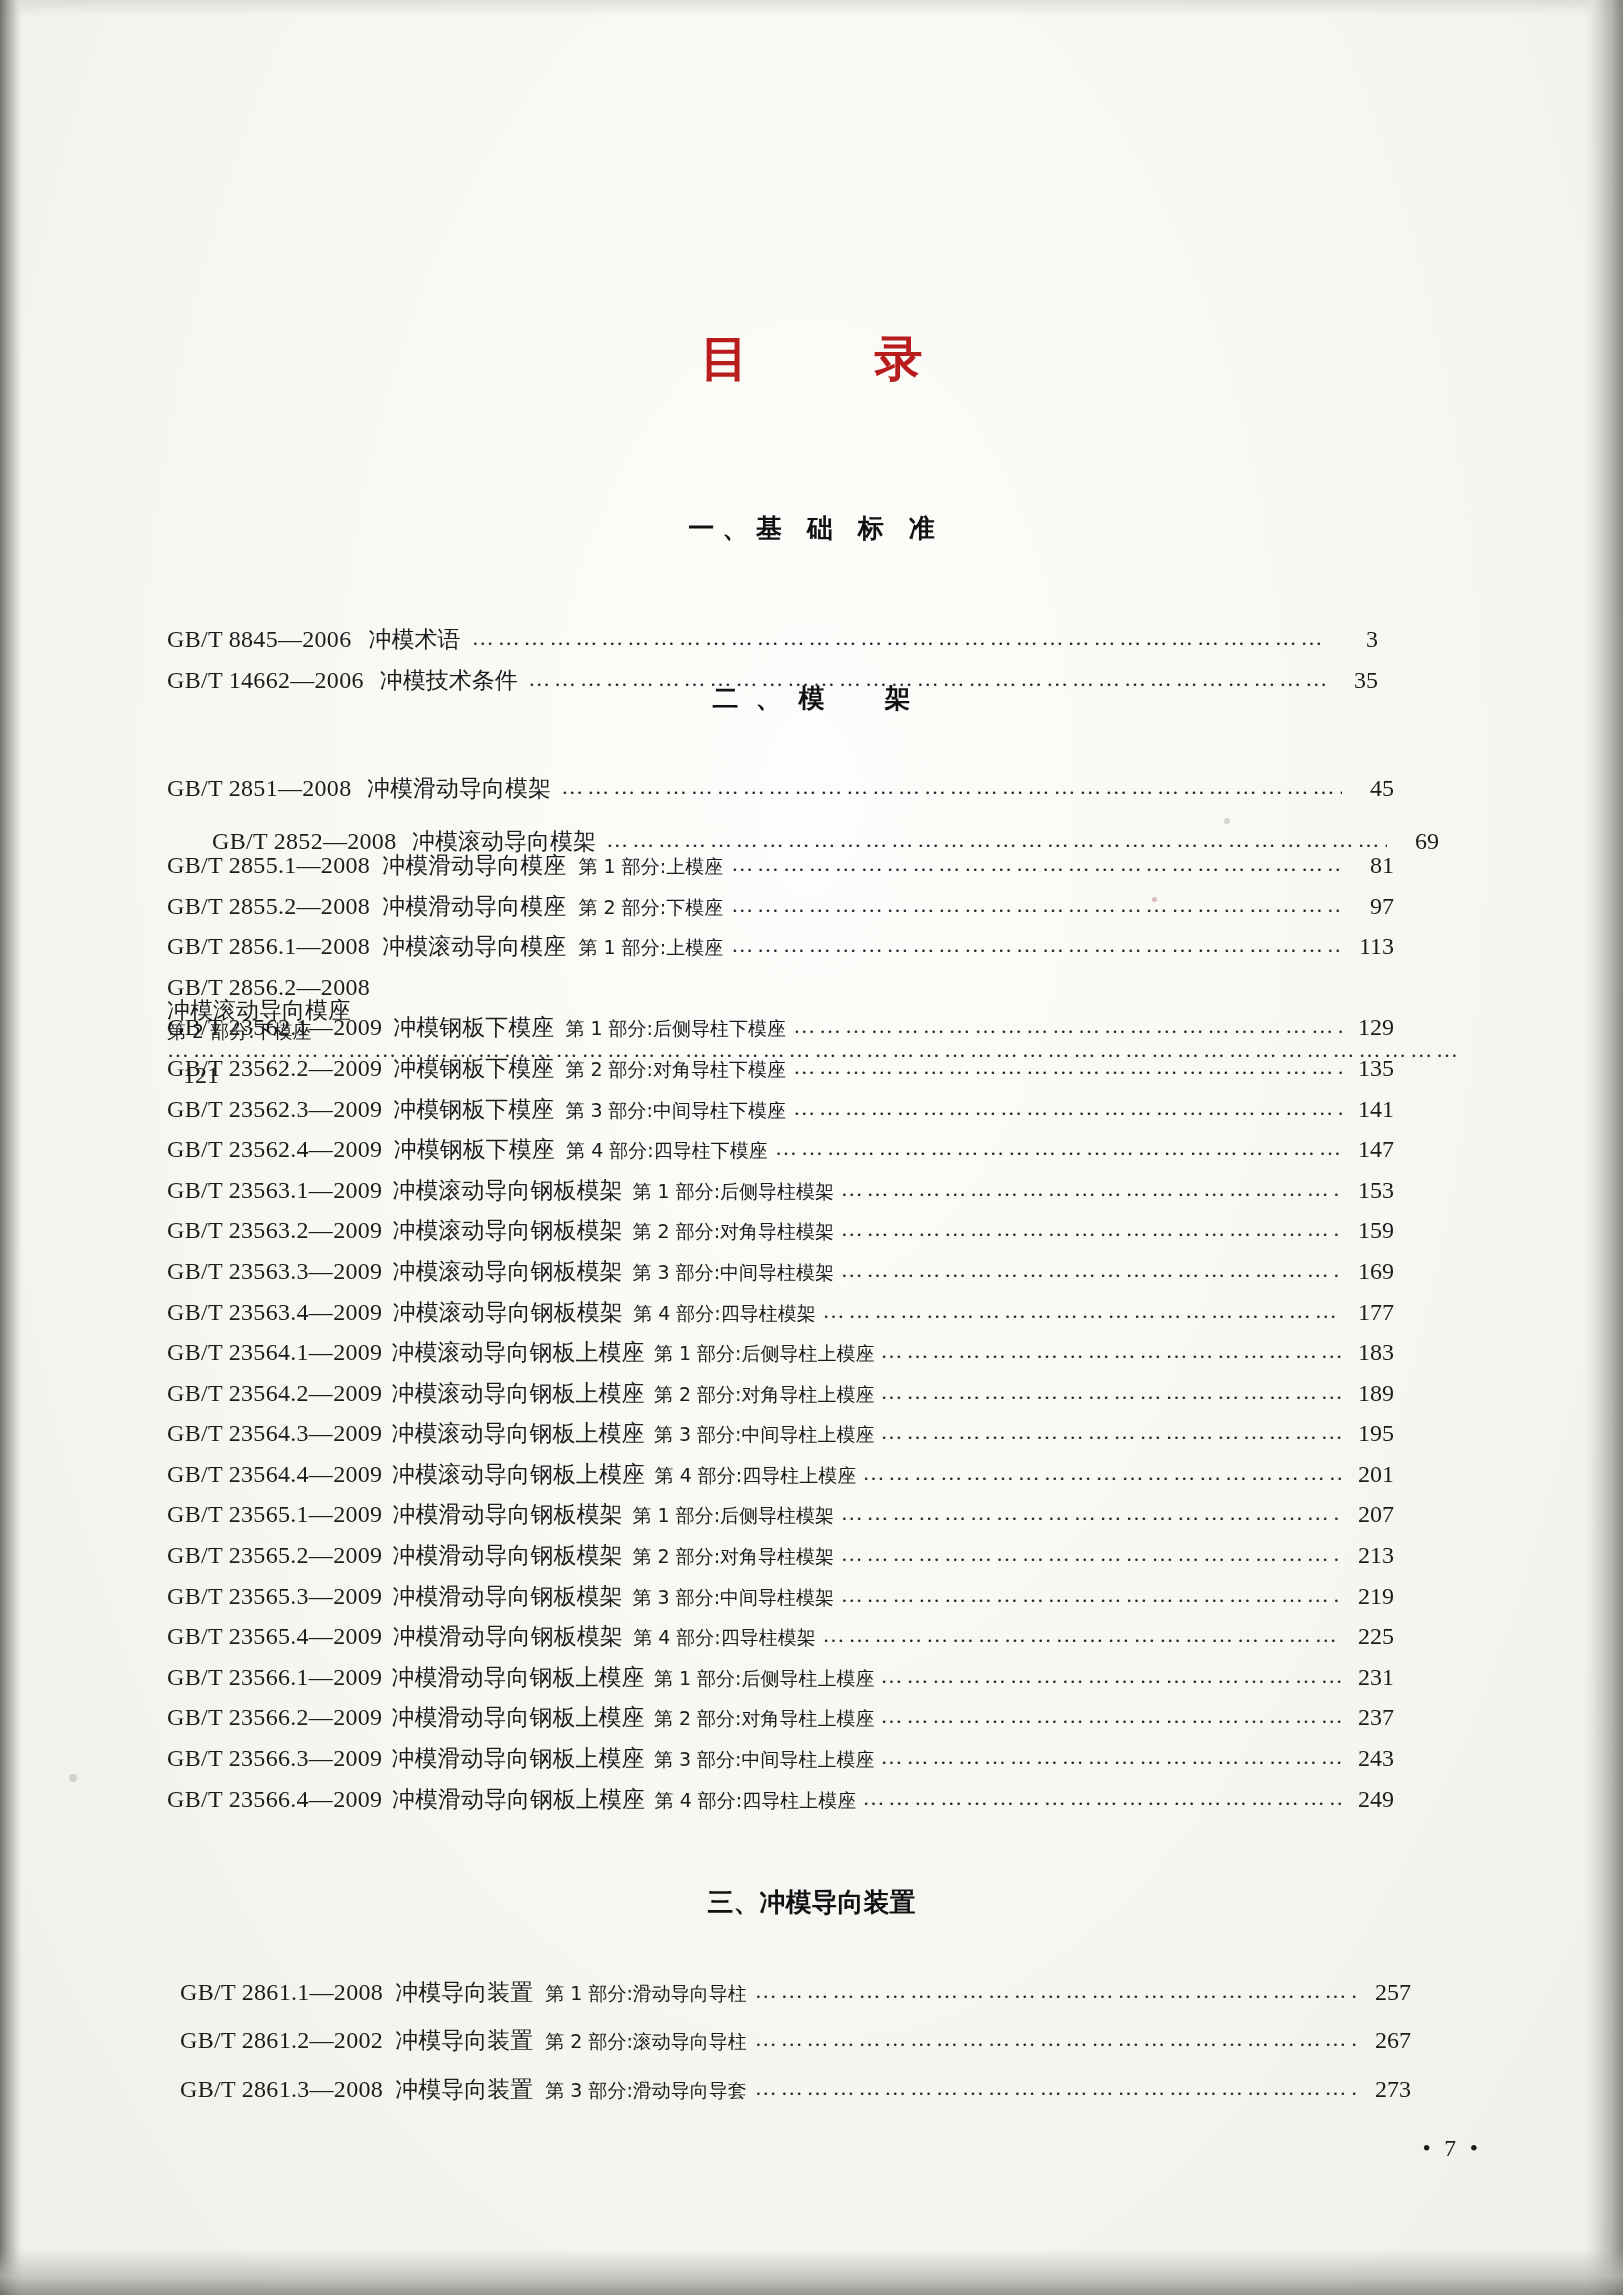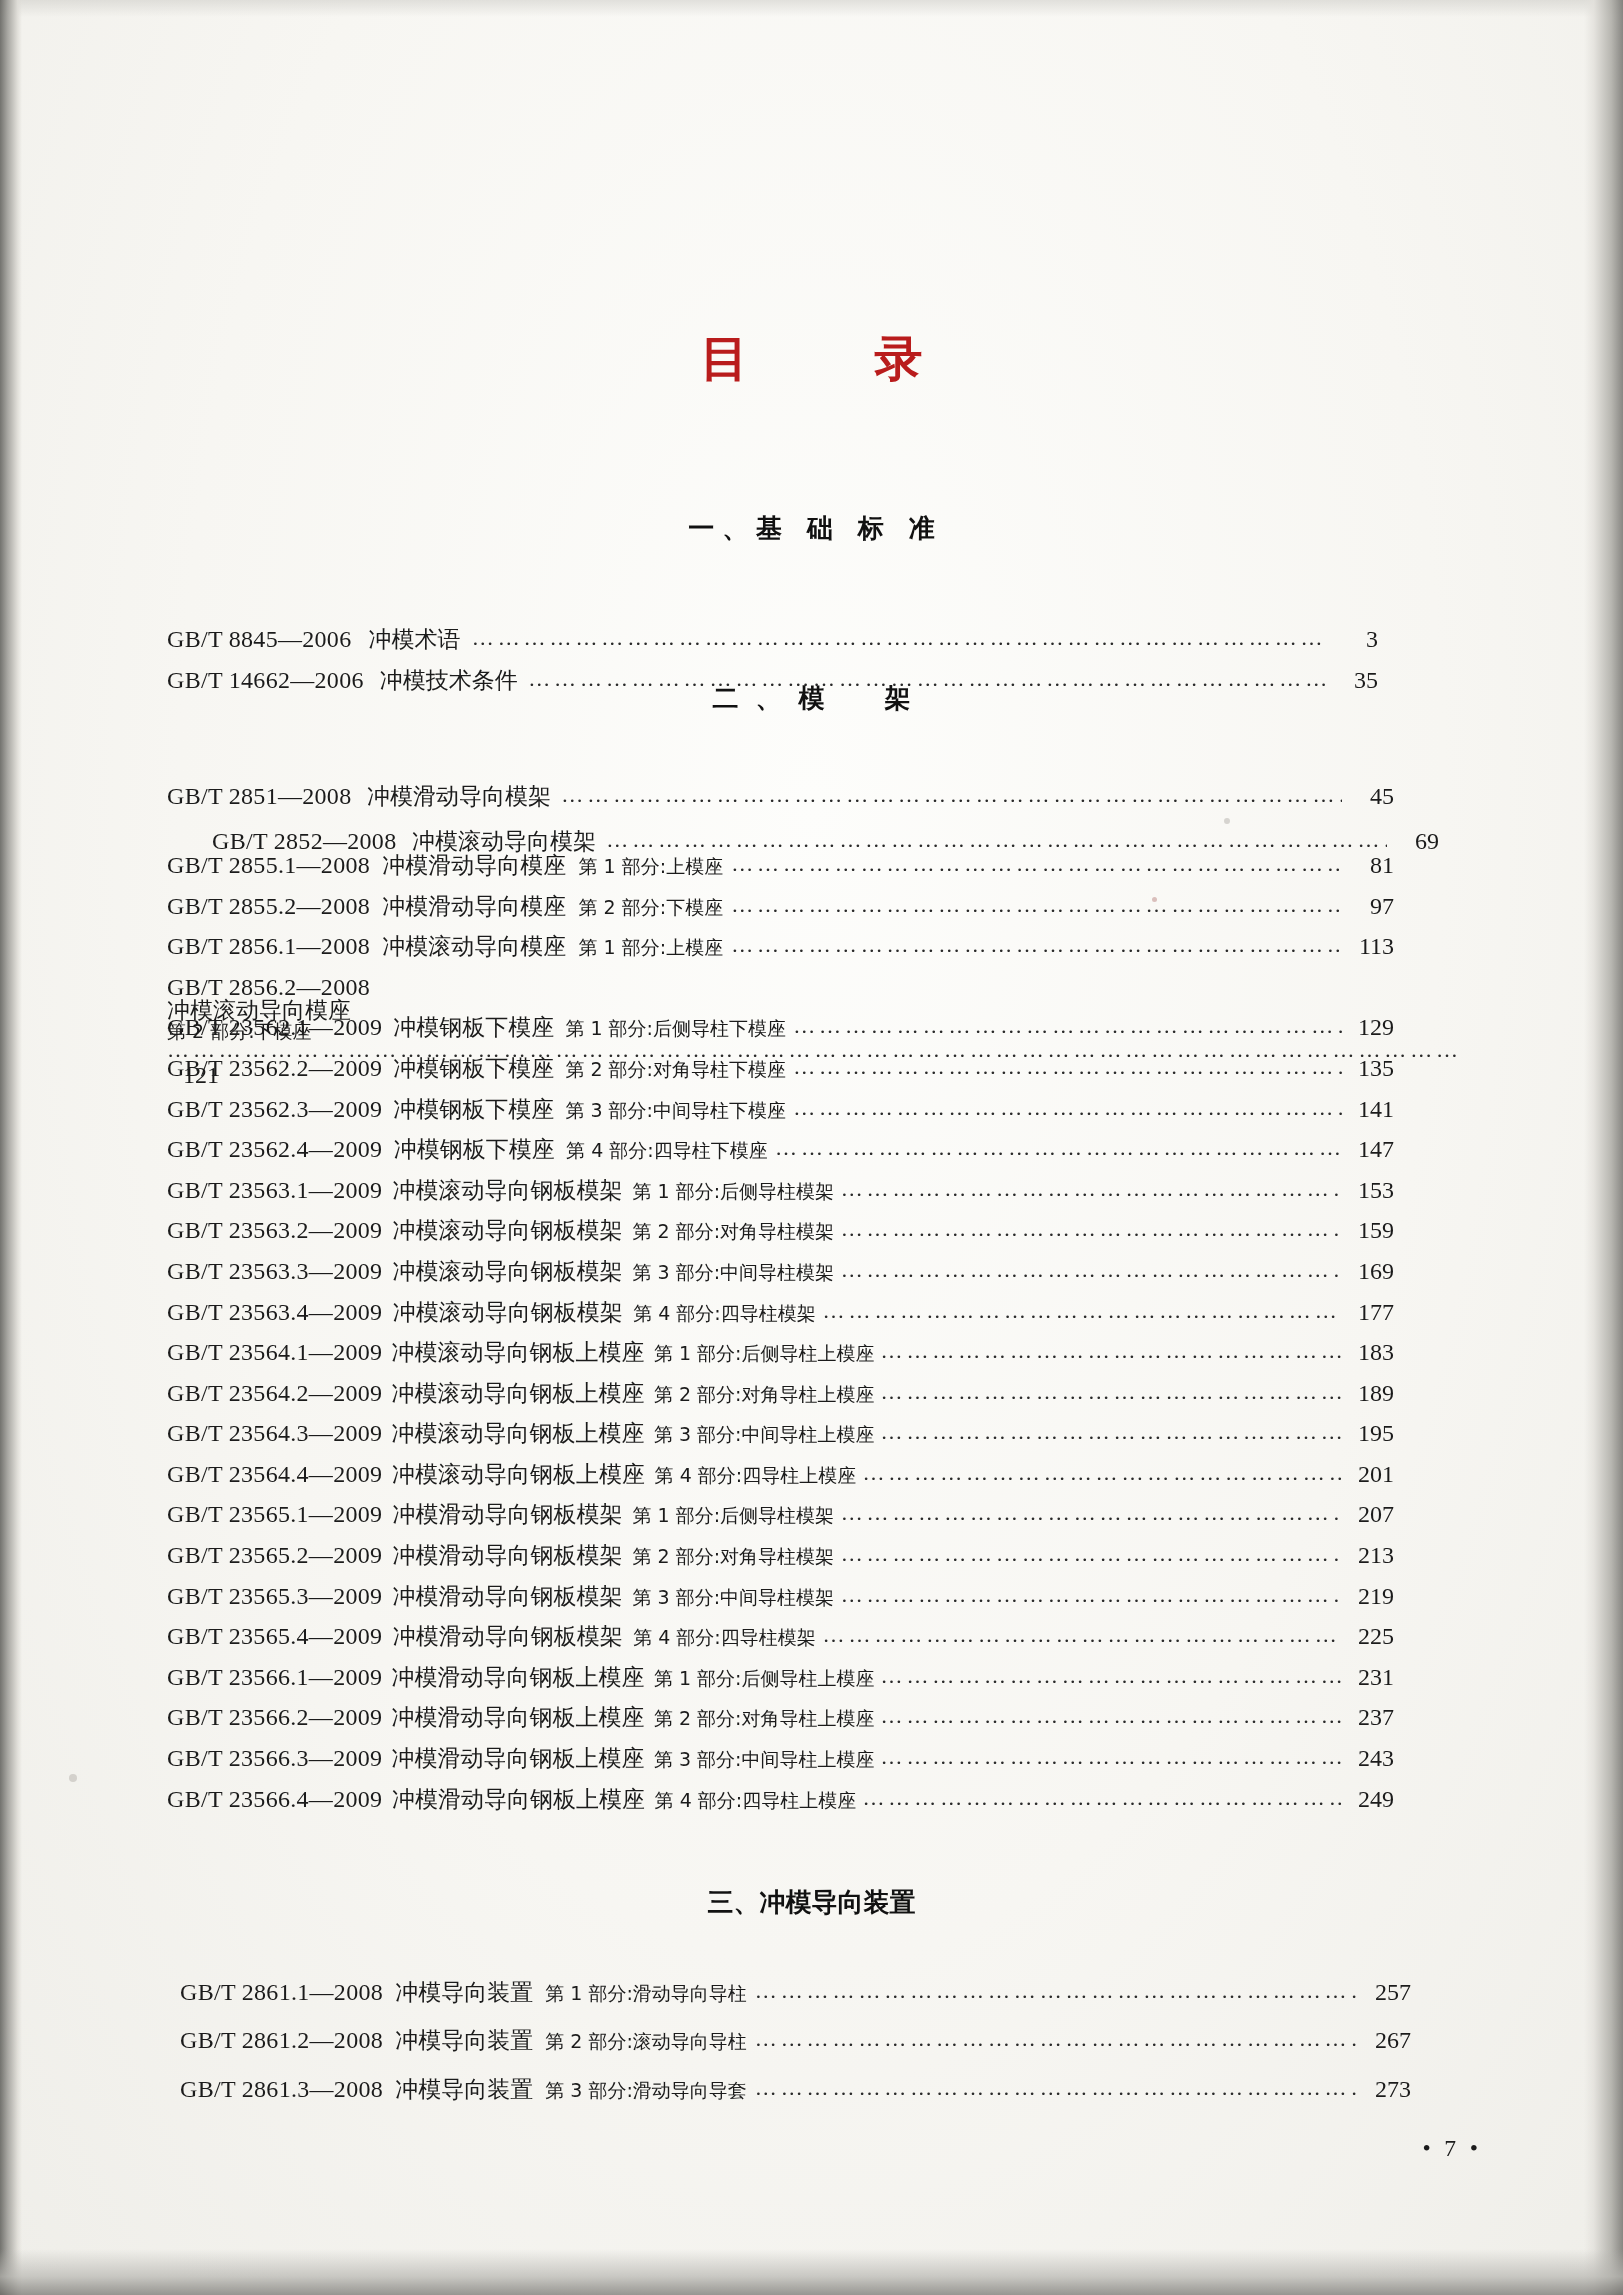--- a/index.html
+++ b/index.html
@@ -189,21 +189,21 @@
             <span class="name">冲模技术条件</span>
             <span class="gap-s"></span>
             <span class="leader">……………………………………………………………………………………………………………………………………</span>
             <span class="page-no">35</span>
           </div>
         </div>
       </div>
       <div style="position: absolute; left: 0px; top: 681px; width: 1623px;">
         <div class="section-heading sp2">二、模　架</div>
         <div style="position: relative; margin-top: 56px; height: 1055px;">
-          <div class="toc-row" style="position: absolute; left: 167px; width: 1227px; top: 12px; justify-content: center;">
+          <div class="toc-row" style="position: absolute; left: 167px; width: 1227px; top: 4px; justify-content: center;">
             <span class="code">GB/T 2851—2008</span>
             <span class="gap-m"></span>
             <span class="name">冲模滑动导向模架</span>
             <span class="gap-s"></span>
             <span class="leader">……………………………………………………………………………………………………………………………………</span>
             <span class="page-no">45</span>
           </div>
           <div class="toc-row" style="position: absolute; left: 167px; width: 1227px; top: 57px; margin-left: 45px;">
             <span class="code">GB/T 2852—2008</span>
             <span class="gap-m"></span>
@@ -461,21 +461,21 @@
             <span class="code">GB/T 2861.1—2008</span>
             <span class="gap-m"></span>
             <span class="name">冲模导向装置</span>
             <span class="gap-m"></span>
             <span class="part">第 1 部分:滑动导向导柱</span>
             <span class="gap-s"></span>
             <span class="leader">……………………………………………………………………………………………………………………………………</span>
             <span class="page-no">257</span>
           </div>
           <div class="toc-row" style="position: absolute; left: 180px; width: 1231px; top: 48px;">
-            <span class="code">GB/T 2861.2—2008</span>
+            <span class="code">GB/T 2861.2—2002</span>
             <span class="gap-m"></span>
             <span class="name">冲模导向装置</span>
             <span class="gap-m"></span>
             <span class="part">第 2 部分:滚动导向导柱</span>
             <span class="gap-s"></span>
             <span class="leader">……………………………………………………………………………………………………………………………………</span>
             <span class="page-no">267</span>
           </div>
           <div class="toc-row" style="position: absolute; left: 180px; width: 1231px; top: 97px;">
             <span class="code">GB/T 2861.3—2008</span>

